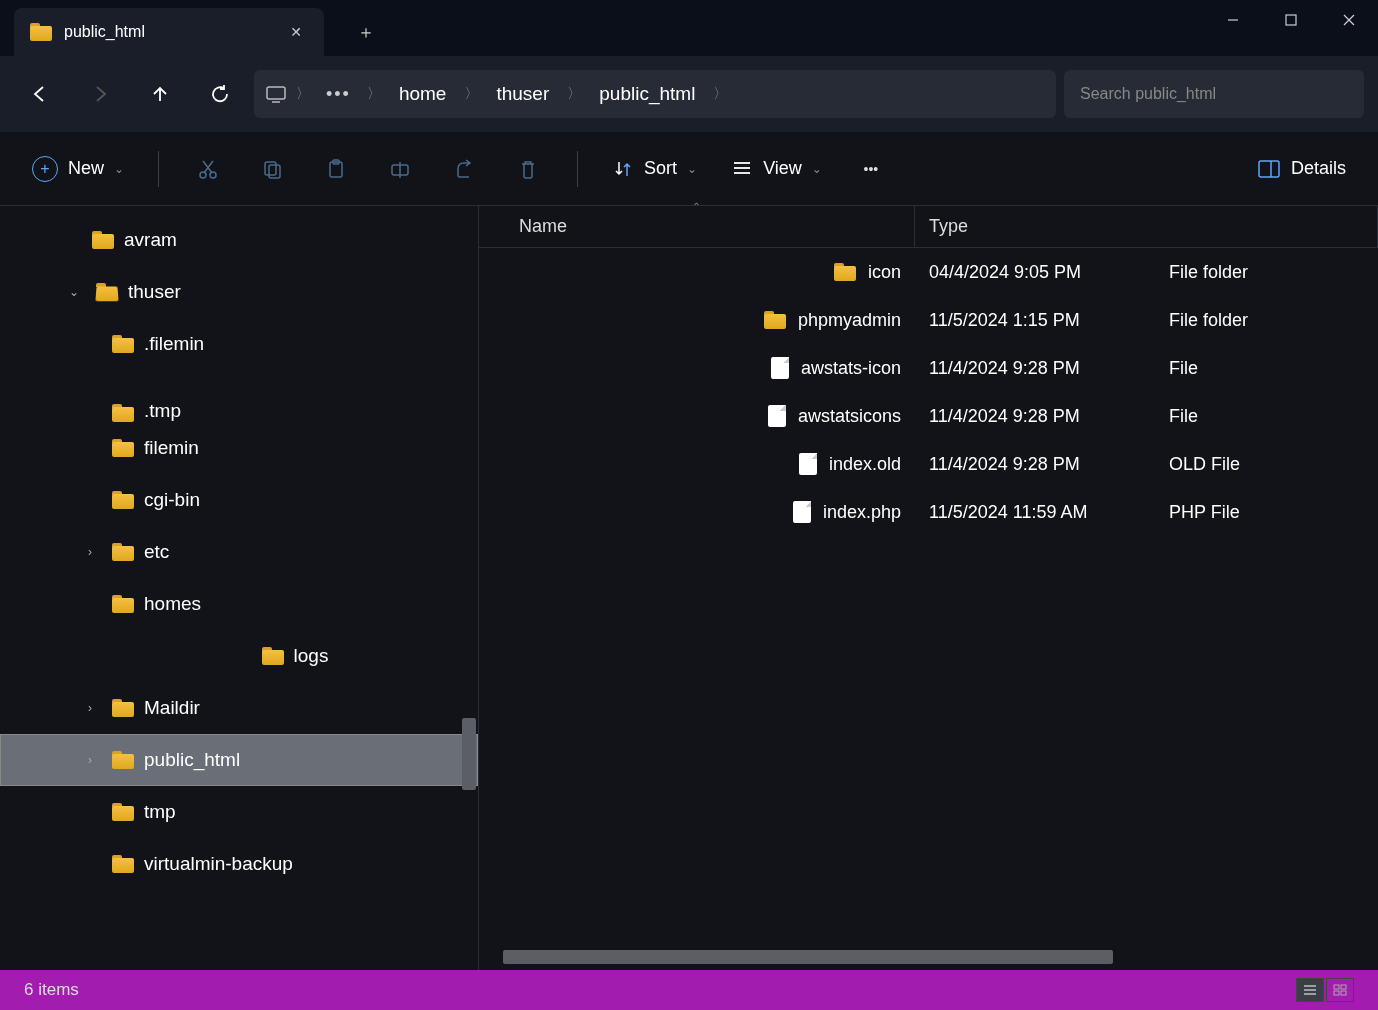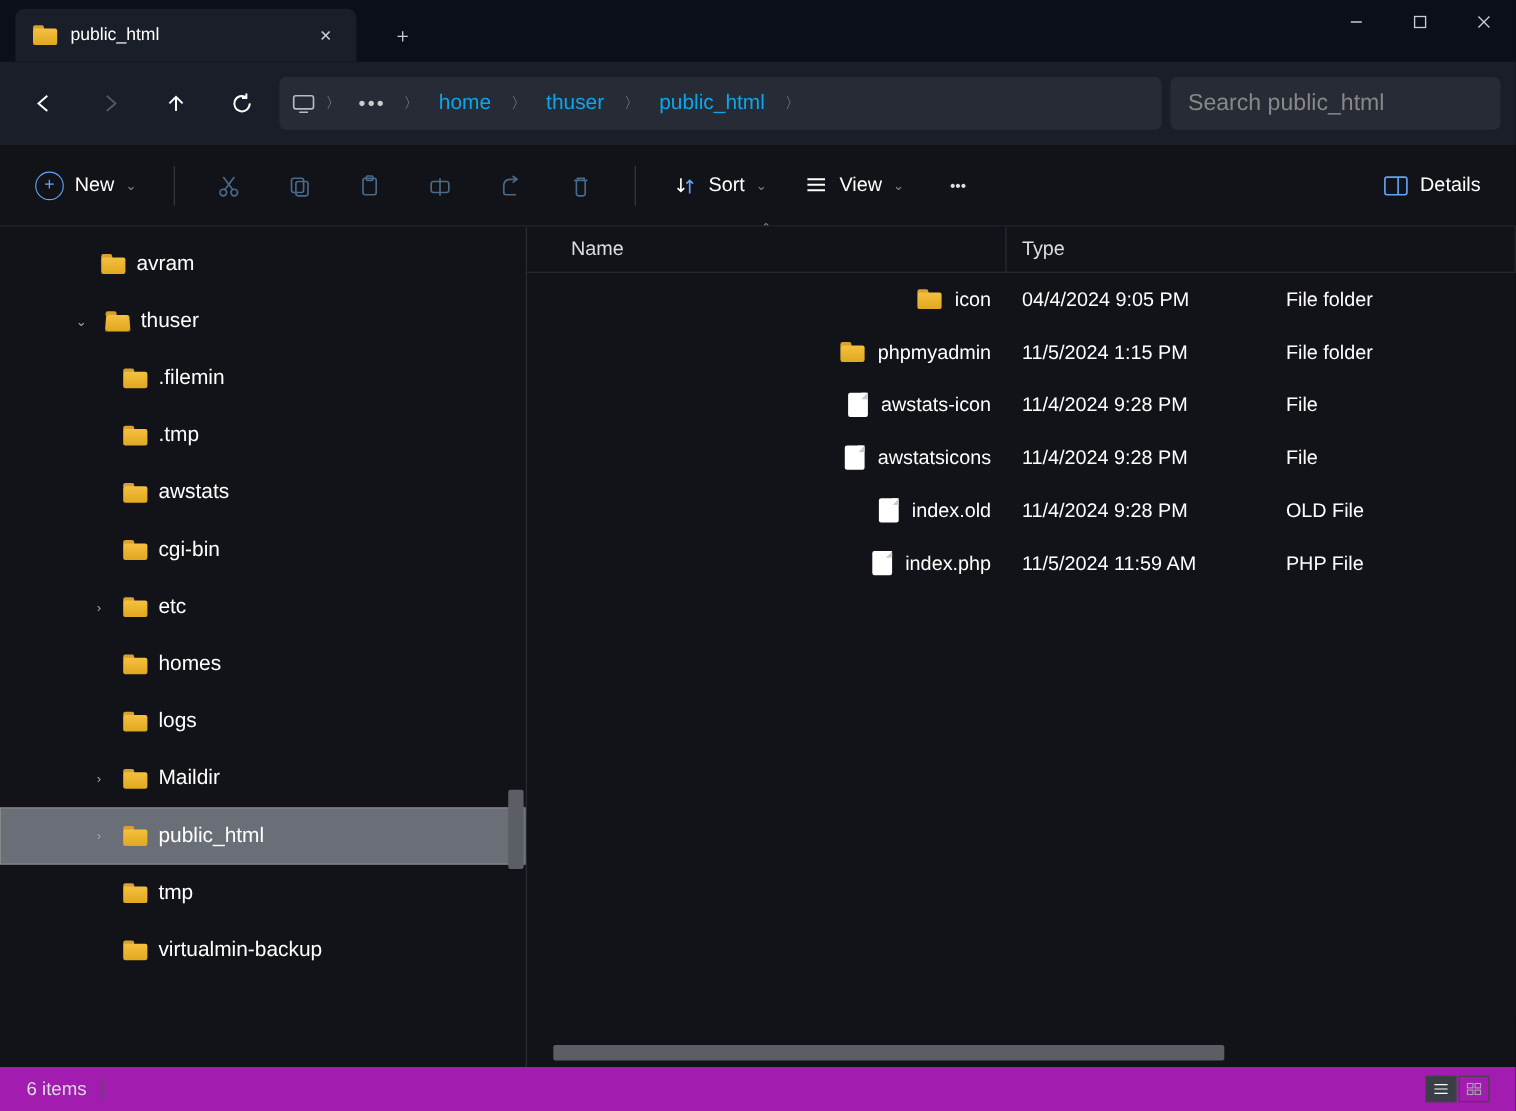--- a/index.html
+++ b/index.html
@@ -13,24 +13,24 @@
 .tab .close { color: #ccc; font-size: 14px; padding: 6px; }
 .newtab { width: 40px; height: 40px; display: flex; align-items: center; justify-content: center; color: #ccc; font-size: 18px; margin-left: 22px; margin-bottom: 4px; }
 .winbtns { margin-left: auto; display: flex; height: 40px; align-self: flex-start; }
 .winbtn { width: 58px; display: flex; align-items: center; justify-content: center; color: #ccc; }
 
 
 .addressbar { height: 76px; background: #1a1e28; display: flex; align-items: center; padding: 0 14px; gap: 8px; }
 .navbtn { width: 52px; height: 48px; display: flex; align-items: center; justify-content: center; color: #fff; border-radius: 6px; }
 .navbtn.dim { color: #555; }
 .path { flex: 1; height: 48px; background: #262b36; border-radius: 6px; display: flex; align-items: center; padding: 0 10px; gap: 4px; }
-.path-seg { padding: 4px 10px; font-size: 19px; color: #0ea5e9; }
+.path-seg { padding: 4px 10px; font-size: 19px; color: #ffffff; }
 .path-chev { color: #888; font-size: 14px; padding: 0 4px; }
 .path-dots { color: #ccc; padding: 0 8px; font-size: 18px; letter-spacing: 2px; }
-.searchbox { width: 300px; height: 48px; background: #262b36; border-radius: 6px; display: flex; align-items: center; padding: 0 16px; color: #888; font-size: 21px; }
+.searchbox { width: 300px; height: 48px; background: #262b36; border-radius: 6px; display: flex; align-items: center; padding: 0 16px; color: #888; font-size: 16px; }
 
 
 .toolbar { height: 74px; background: #111318; display: flex; align-items: center; padding: 0 24px; gap: 18px; border-bottom: 1px solid #2a2e36; }
 .newbtn { display: flex; align-items: center; gap: 10px; padding: 6px 8px; font-size: 18px; }
 .newbtn .plus { width: 26px; height: 26px; border: 1.5px solid #60a5fa; border-radius: 50%; display: flex; align-items: center; justify-content: center; color: #60a5fa; font-size: 16px; }
 .vdiv { width: 1px; height: 36px; background: #3a3e46; margin: 0 8px; }
 .tbicon { width: 46px; height: 40px; display: flex; align-items: center; justify-content: center; color: #4a6a8a; }
 .tbbtn { display: flex; align-items: center; gap: 10px; font-size: 18px; padding: 6px 8px; }
 .toolbar-right { margin-left: auto; display: flex; align-items: center; gap: 14px; justify-content: flex-end; }
 
@@ -236,46 +236,46 @@
       <div class="tree-item" style="padding-left: 62px;">
         <span class="chev">⌄</span>
         <span class="folder-open-ic"></span>
         <span>thuser</span>
       </div>
       <div class="tree-item" style="padding-left: 78px;">
         <span class="chev"></span>
         <span class="folder-ic"></span>
         <span>.filemin</span>
       </div>
-      <div class="tree-item" style="padding-left: 78px;">
+      <div class="tree-item" style="padding-left: 78px; align-items: flex-end;">
         <span class="chev"></span>
         <span class="folder-ic"></span>
         <span>.tmp</span>
       </div>
       <div class="tree-item" style="padding-left: 78px;">
         <span class="chev"></span>
         <span class="folder-ic"></span>
-        <span>awstats</span>
+        <span>filemin</span>
       </div>
       <div class="tree-item" style="padding-left: 78px;">
         <span class="chev"></span>
         <span class="folder-ic"></span>
         <span>cgi-bin</span>
       </div>
       <div class="tree-item" style="padding-left: 78px;">
         <span class="chev">›</span>
         <span class="folder-ic"></span>
         <span>etc</span>
       </div>
       <div class="tree-item" style="padding-left: 78px;">
         <span class="chev"></span>
         <span class="folder-ic"></span>
         <span>homes</span>
       </div>
-      <div class="tree-item" style="padding-left: 78px;">
+      <div class="tree-item" style="padding-left: 78px; justify-content: center;">
         <span class="chev"></span>
         <span class="folder-ic"></span>
         <span>logs</span>
       </div>
       <div class="tree-item" style="padding-left: 78px;">
         <span class="chev">›</span>
         <span class="folder-ic"></span>
         <span>Maildir</span>
       </div>
       <div class="tree-item selected" style="padding-left: 78px;">

